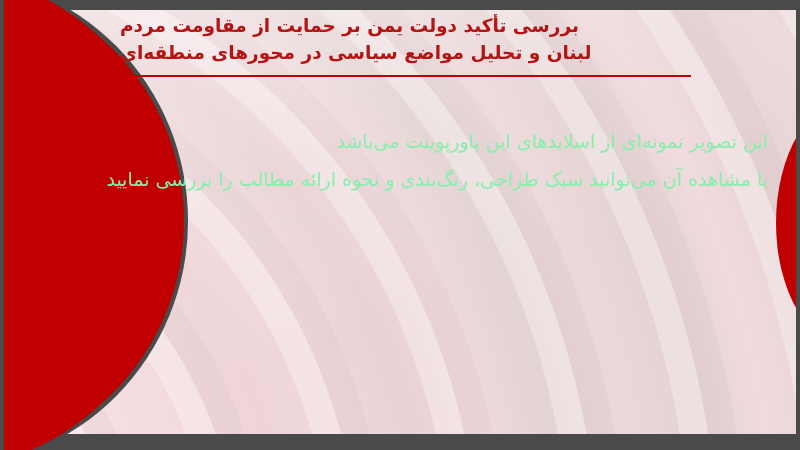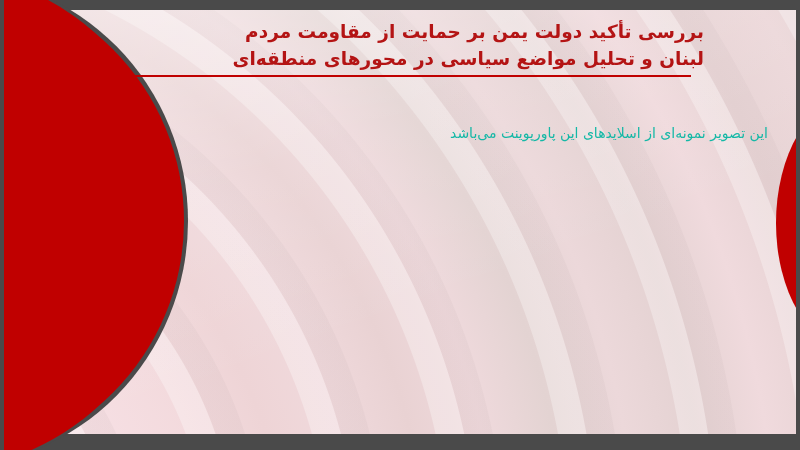--- a/index.html
+++ b/index.html
@@ -115,27 +115,26 @@
     width: 4px;
     background: #4a4a4a;
     z-index: 9;
   }
   .rail-left  { left: 0; }
   .rail-right { left: 796px; }
 
   
   .title-block {
     position: absolute;
-    left: 128px;
+    left: 120px;
     top: 12px;
     width: 576px;
     z-index: 7;
-    text-align: right;
+    text-align: left;
     direction: rtl;
-    margin-top: 6px;
   }
   .title-line {
     color: #b41414;
     font-size: 18.5px;
     font-weight: bold;
     line-height: 27px;
     white-space: nowrap;
     letter-spacing: 0px;
   }
   .title-rule {
@@ -152,24 +151,25 @@
   .body-block {
     position: absolute;
     right: 32px;
     top: 118px;
     width: 700px;
     z-index: 7;
     direction: rtl;
     text-align: right;
   }
   .body-line {
-    color: #14b8a6;
-    font-size: 14px;
+    color: #86efac;
+    font-size: 19px;
     line-height: 30px;
     white-space: nowrap;
+    margin-top: 8px;
   }
 </style>
 </head>
 <body>
 
 <div id="slide">
 
   <div class="frame-bar frame-top"></div>
 
   <div class="panel">
@@ -184,19 +184,20 @@
 
   <div class="title-block">
     <div class="title-line">بررسی تأکید دولت یمن بر حمایت از مقاومت مردم</div>
     <div class="title-line">لبنان و تحلیل مواضع سیاسی در محورهای منطقه‌ای</div>
   </div>
 
   <div class="title-rule"></div>
 
   <div class="body-block">
     <div class="body-line">این تصویر نمونه‌ای از اسلایدهای این پاورپوینت می‌باشد</div>
+    <div class="body-line">با مشاهده آن می‌توانید سبک طراحی، رنگ‌بندی و نحوه ارائه مطالب را بررسی نمایید</div>
   </div>
 
   <div class="frame-bar frame-bottom"></div>
   <div class="rail rail-left"></div>
   <div class="rail rail-right"></div>
 
 </div>
 
 </body></html>

